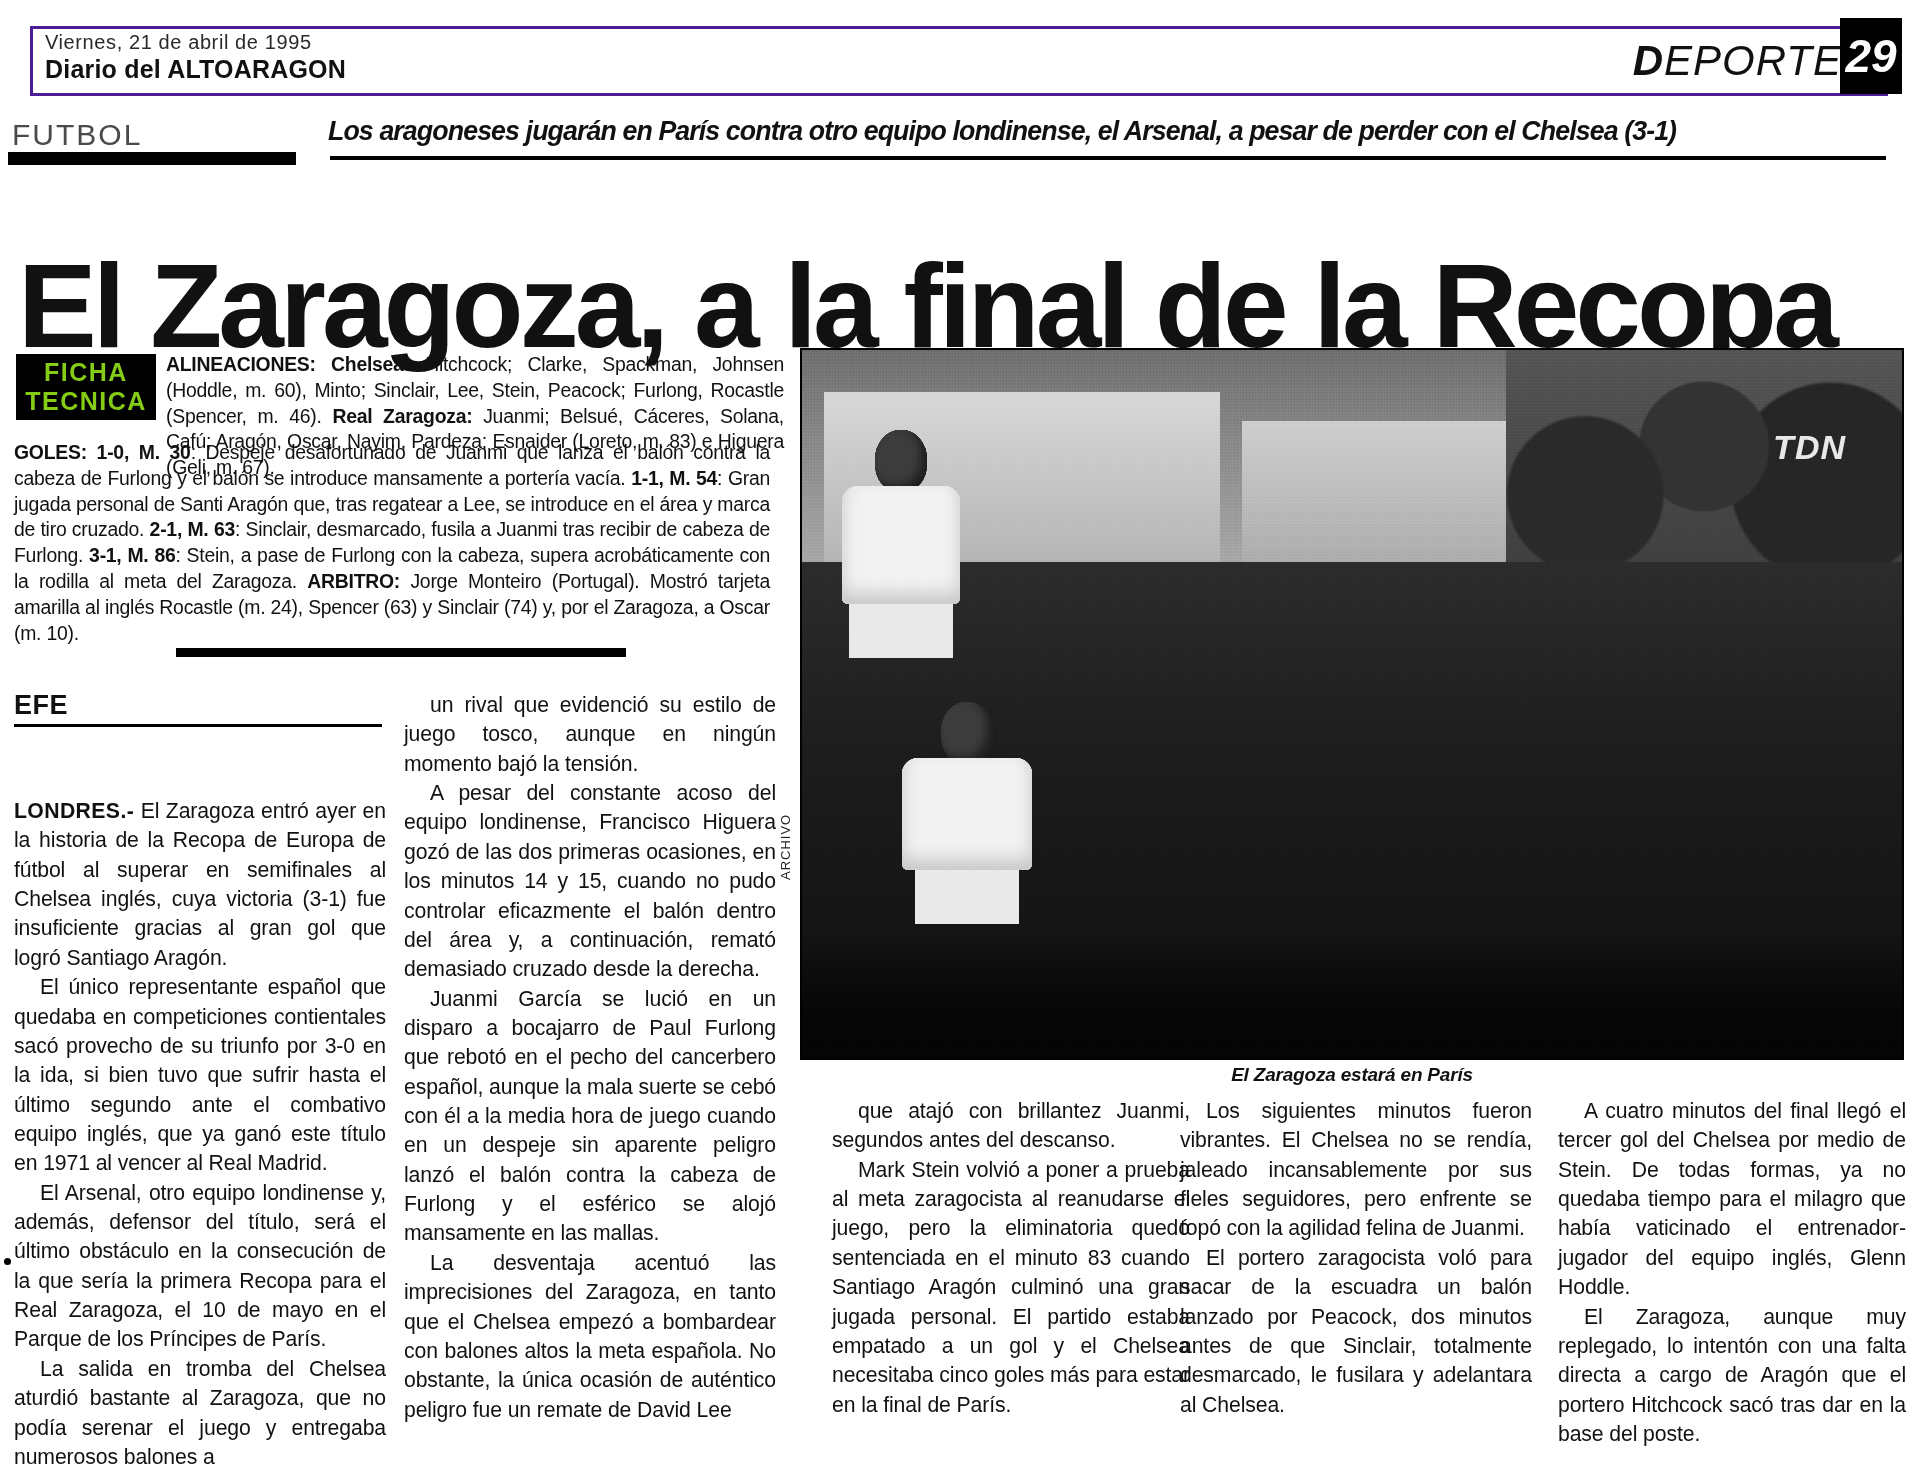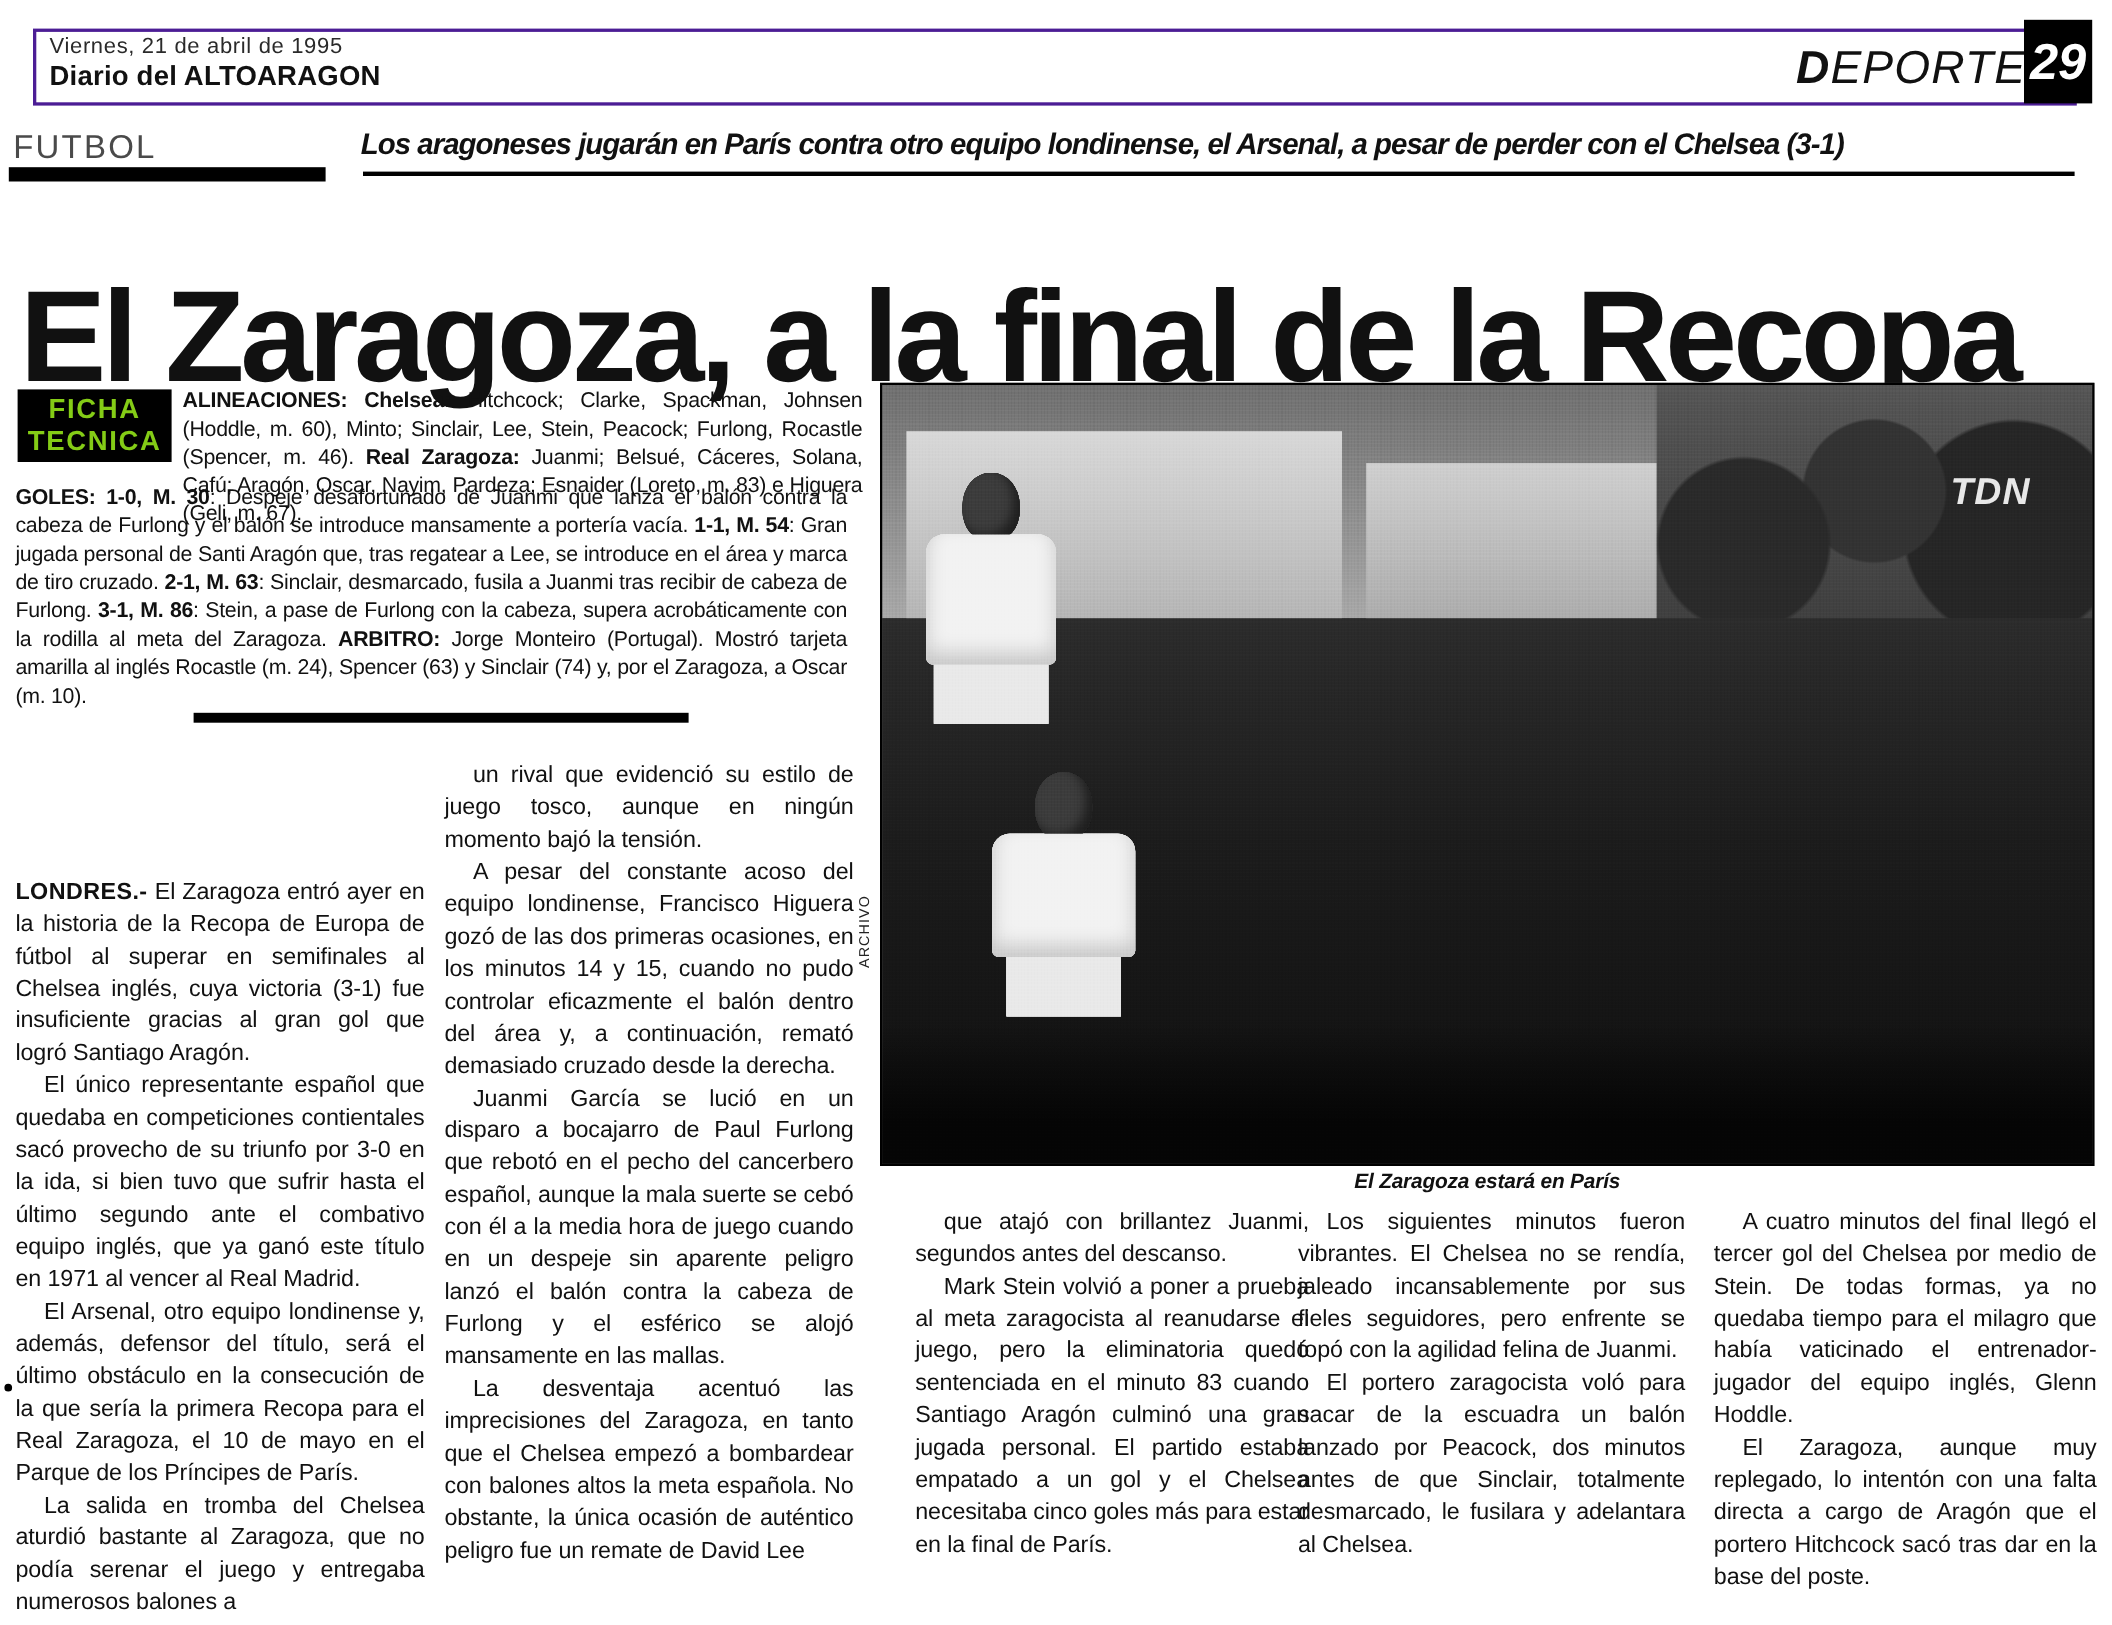--- a/index.html
+++ b/index.html
@@ -391,20 +391,24 @@
   </div>
 
   <div class="ficha-cont">
     <b>GOLES:</b>
     <span id="goles-list"><b> 1-0, M. 30</b><span>: Despeje desafortunado de Juanmi que lanza el balón contra la cabeza de Furlong y el balón se introduce mansamente a portería vacía. </span><b> 1-1, M. 54</b><span>: Gran jugada personal de Santi Aragón que, tras regatear a Lee, se introduce en el área y marca de tiro cruzado. </span><b> 2-1, M. 63</b><span>: Sinclair, desmarcado, fusila a Juanmi tras recibir de cabeza de Furlong. </span><b> 3-1, M. 86</b><span>: Stein, a pase de Furlong con la cabeza, supera acrobáticamente con la rodilla al meta del Zaragoza.</span></span>
     <b>ARBITRO:</b>
     <span> Jorge Monteiro (Portugal). Mostró tarjeta amarilla al inglés Rocastle (m. 24), Spencer (63) y Sinclair (74) y, por el Zaragoza, a Oscar (m. 10).</span>
   </div>
   <div class="ficha-rule"></div>
 
+  <div class="byline">
+    <div class="byline-text">EFE</div>
+    <div class="byline-rule"></div>
+  </div>
 
   <div class="bullet-dot"></div>
 
   <div class="col" id="col1">
       <p class="first"><b>LONDRES.-</b> El Zaragoza entró ayer en la historia de la Recopa de Europa de fútbol al superar en semifinales al Chelsea inglés, cuya victoria (3-1) fue insuficiente gracias al gran gol que logró Santiago Aragón.</p>
       <p>El único representante español que quedaba en competiciones contientales sacó provecho de su triunfo por 3-0 en la ida, si bien tuvo que sufrir hasta el último segundo ante el combativo equipo inglés, que ya ganó este título en 1971 al vencer al Real Madrid.</p>
       <p>El Arsenal, otro equipo londinense y, además, defensor del título, será el último obstáculo en la consecución de la que sería la primera Recopa para el Real Zaragoza, el 10 de mayo en el Parque de los Príncipes de París.</p>
       <p>La salida en tromba del Chelsea aturdió bastante al Zaragoza, que no podía serenar el juego y entregaba numerosos balones a</p>
     </div>
   <div class="col" id="col2">

